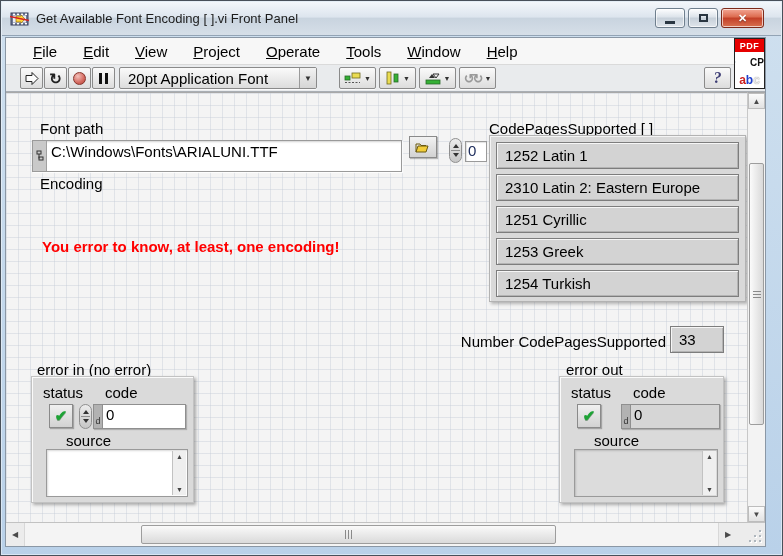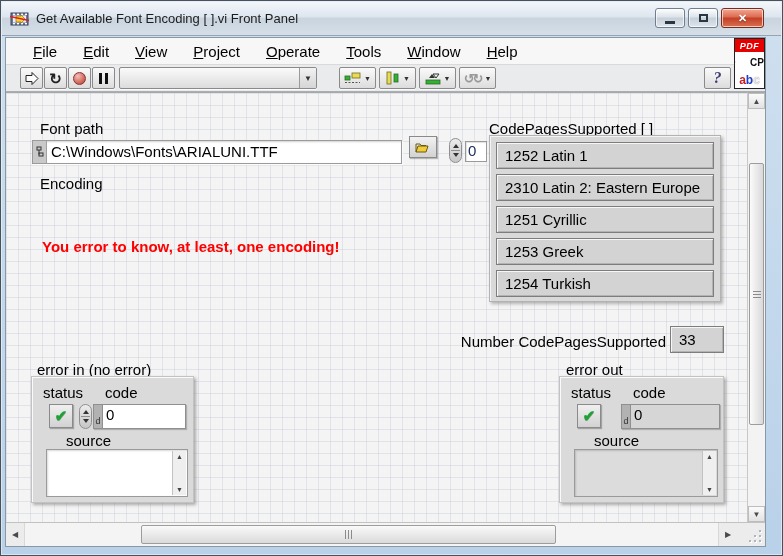--- a/index.html
+++ b/index.html
@@ -85,21 +85,21 @@
   .reorder-glyph{font-size:13px;font-weight:bold;color:#9a9a9a;line-height:1;letter-spacing:-2px;}
   .help-q{font-family:"Liberation Serif",serif;font-style:italic;font-weight:bold;font-size:16px;color:#3c3c74;}
 
   
   .vi-badge{
     position:absolute;right:0;top:0;width:31px;height:51px;
     background:#fff;border:1px solid #222;z-index:5;
     display:flex;flex-direction:column;font-weight:bold;
   }
   .badge-top{height:13px;background:#e60000;color:#fff;font-size:9px;
-    display:flex;align-items:center;justify-content:center;letter-spacing:.5px;font-style:italic;}
+    display:flex;align-items:center;justify-content:center;letter-spacing:.5px;}
   .badge-mid{flex:1;display:flex;align-items:center;justify-content:center;gap:14px;
     font-size:10px;color:#111;}
   .badge-bot{height:16px;display:flex;align-items:center;justify-content:center;font-size:12px;line-height:1;}
   .badge-a{color:#cc2020;}
   .badge-b{color:#2040cc;}
   .badge-c{color:#e8e8e8;text-shadow:0 0 1px #888;}
 
   
   .panel-area{
     position:absolute;left:0;top:54px;right:0;bottom:24px;display:flex;
@@ -110,21 +110,21 @@
     background-image:
       linear-gradient(to right, rgba(203,209,219,.5) 1px, transparent 1px),
       linear-gradient(to bottom, rgba(203,209,219,.5) 1px, transparent 1px);
     background-size:12px 12px;
     border-top:1px solid #a8a8a8;
   }
   .lv-label{white-space:nowrap;color:#000;}
   .warning{color:#ff0000;font-weight:bold;}
 
   .path-control{
-    display:flex;height:24px;background:#fff;border:1px solid #9a9a9a;
+    display:flex;height:32px;background:#fff;border:1px solid #9a9a9a;
     box-shadow:inset 1px 1px 2px rgba(0,0,0,.18),1px 1px 1px rgba(255,255,255,.8);
   }
   .path-type{
     width:14px;background:#c9c9c9;border-right:1px solid #a0a0a0;
     display:flex;align-items:center;justify-content:center;
   }
   .path-text{flex:1;padding:2px 4px 0 4px;white-space:nowrap;overflow:hidden;}
 
   .sq-btn{
     border:1px solid #8a8a8a;background:linear-gradient(#f2f2f2,#d2d2d2);
@@ -284,20 +284,21 @@
       <div class="tbtn" style="left:38px;width:23px;">
         <span class="runcont-glyph">↻</span>
       </div>
       <div class="tbtn" style="left:62px;width:23px;">
         <span class="abort-circle"></span>
       </div>
       <div class="tbtn" style="left:86px;width:23px;">
         <span class="pause-bars"><span></span><span></span></span>
       </div>
       <div class="tbtn font-select" style="left:113px;width:198px;">
+        <span>20pt Application Font</span>
         <span class="dd">▼</span>
       </div>
       <div class="tbtn" style="left:333px;width:37px;">
         <svg width="17" height="14" viewBox="0 0 17 14">
           <rect x="1" y="5" width="5" height="4" fill="#35b035" stroke="#2a6a2a" stroke-width="0.8"></rect>
           <rect x="8" y="2" width="8" height="5" fill="#eadc52" stroke="#6f6a20" stroke-width="0.8"></rect>
           <line x1="1" y1="11.5" x2="16" y2="11.5" stroke="#555" stroke-width="1" stroke-dasharray="2,1.5"></line>
         </svg>
         <span class="mini-dd">▼</span>
       </div>
@@ -367,21 +368,21 @@
           <span class="spin-div"></span>
           <span class="tri-down"></span>
         </div>
         <div class="abs num-box" style="left:459px;top:48px;width:22px;height:21px;color:#1a2a5a;">0</div>
 
         <div class="abs lv-label" style="left:34px;top:82px;">Encoding</div>
 
         <div class="abs warning" style="left:36px;top:145px;">You error to know, at least, one encoding!</div>
 
         <div class="abs lv-label" style="left:483px;top:27px;">CodePagesSupported [ ]</div>
-        <div class="abs array-box" style="left:483px;top:42px;width:232px;height:167px;">
+        <div class="abs array-box" style="left:483px;top:42px;width:257px;height:167px;">
           <div class="array-item">1252 Latin 1</div>
           <div class="array-item">2310 Latin 2: Eastern Europe</div>
           <div class="array-item">1251 Cyrillic</div>
           <div class="array-item">1253 Greek</div>
           <div class="array-item">1254 Turkish</div>
         </div>
 
         <div class="abs lv-label" style="left:448px;top:240px;width:212px;text-align:right;">Number CodePagesSupported</div>
         <div class="abs array-item" style="left:664px;top:233px;width:54px;height:27px;line-height:25px;margin:0;">33</div>
 

